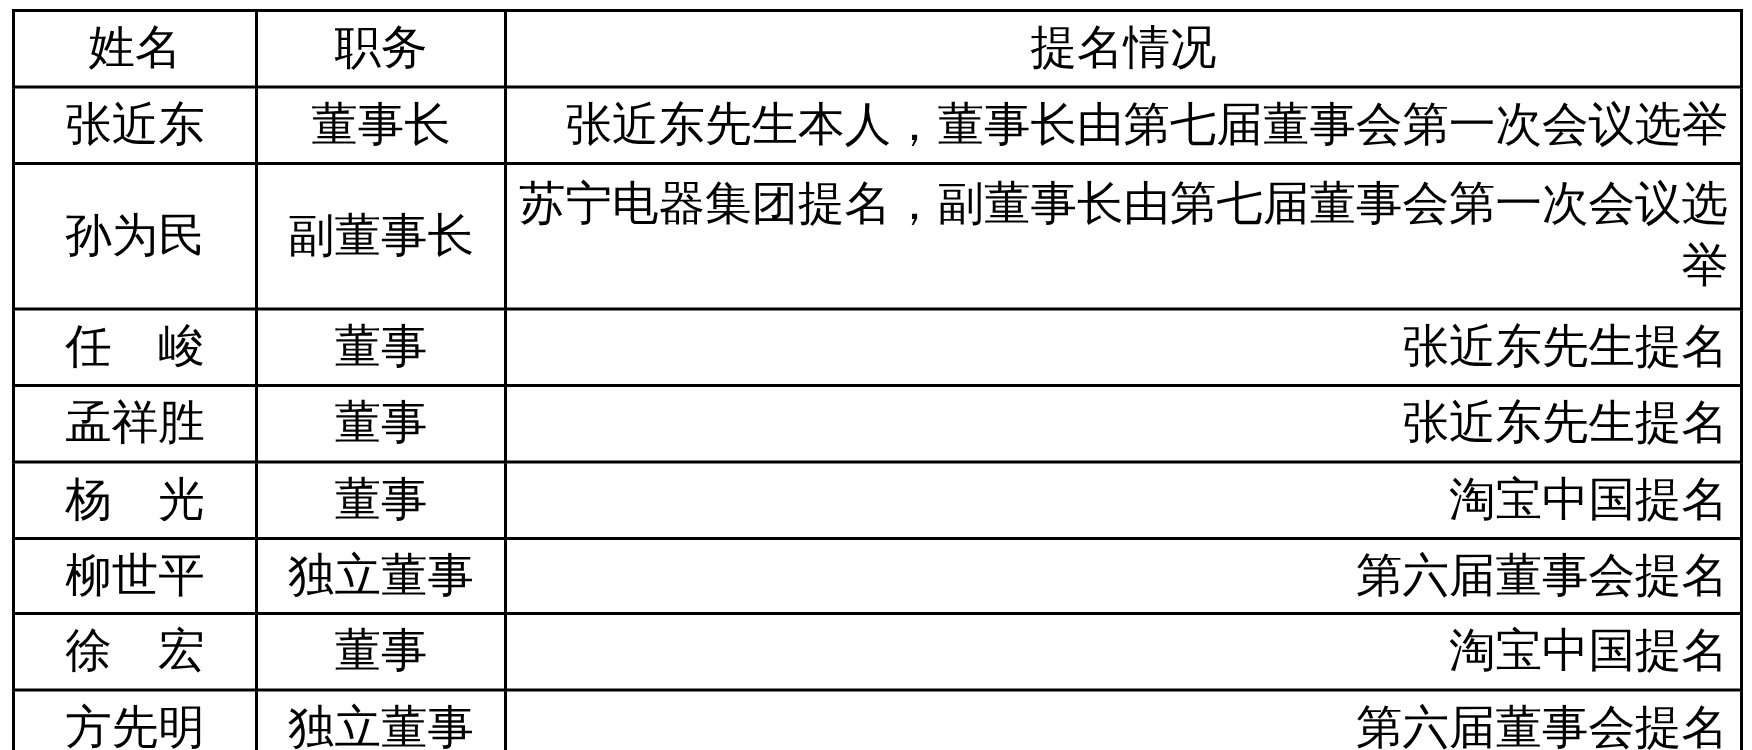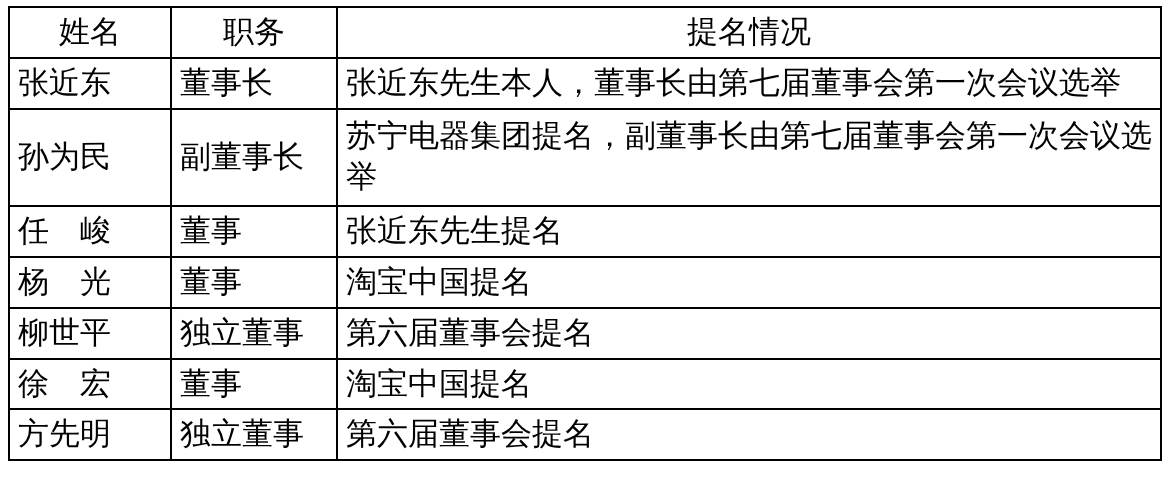--- a/index.html
+++ b/index.html
@@ -39,34 +39,35 @@
     text-align: center;
     font-weight: bold;
     font-size: 25px;
     height: 38px;
   }
   col.c-name { width: 162px; }
   col.c-title { width: 166px; }
   col.c-detail { width: 824px; }
 
   tbody td.cell-name {
+    text-align: center;
     letter-spacing: 0px;
     white-space: nowrap;
     margin-left: 32px;
   }
   tbody td.cell-name.spaced {
     letter-spacing: 0;
   }
   tbody td.cell-title {
-    text-align: left;
+    text-align: center;
     white-space: nowrap;
     margin-left: 16px;
   }
   tbody td.cell-detail {
-    text-align: left;
+    text-align: right;
   }
   tbody tr { height: 42px; }
   tbody tr.tall { height: 97px; }
 </style>
 </head>
 <body>
 
 <div class="page">
   <table class="nomination-table">
     <colgroup>
@@ -91,20 +92,25 @@
         <td class="cell-name">孙为民</td>
         <td class="cell-title">副董事长</td>
         <td class="cell-detail">苏宁电器集团提名，副董事长由第七届董事会第一次会议选举</td>
       </tr>
       <tr>
         <td class="cell-name spaced">任　峻</td>
         <td class="cell-title">董事</td>
         <td class="cell-detail">张近东先生提名</td>
       </tr>
       <tr>
+        <td class="cell-name">孟祥胜</td>
+        <td class="cell-title">董事</td>
+        <td class="cell-detail">张近东先生提名</td>
+      </tr>
+      <tr>
         <td class="cell-name spaced">杨　光</td>
         <td class="cell-title">董事</td>
         <td class="cell-detail">淘宝中国提名</td>
       </tr>
       <tr>
         <td class="cell-name">柳世平</td>
         <td class="cell-title">独立董事</td>
         <td class="cell-detail">第六届董事会提名</td>
       </tr>
       <tr>

